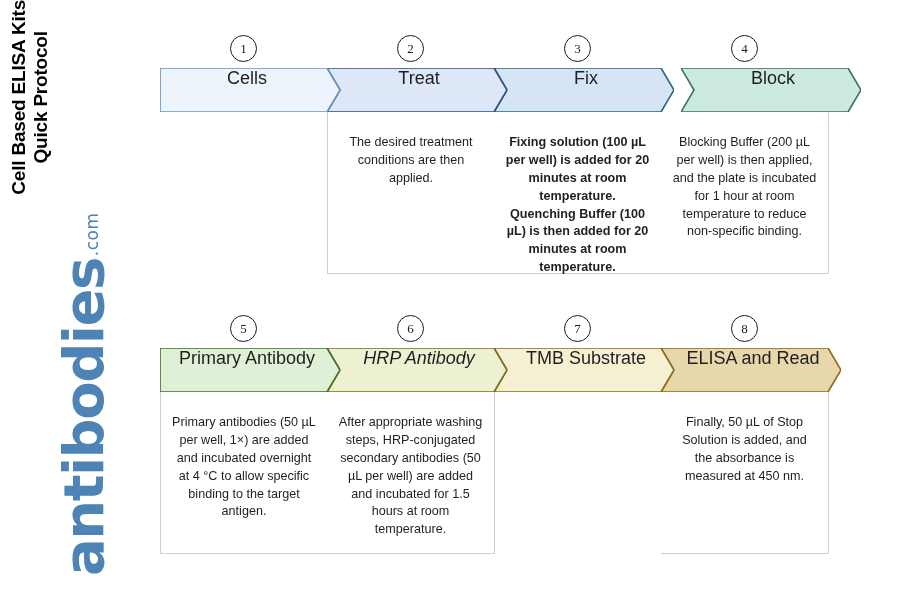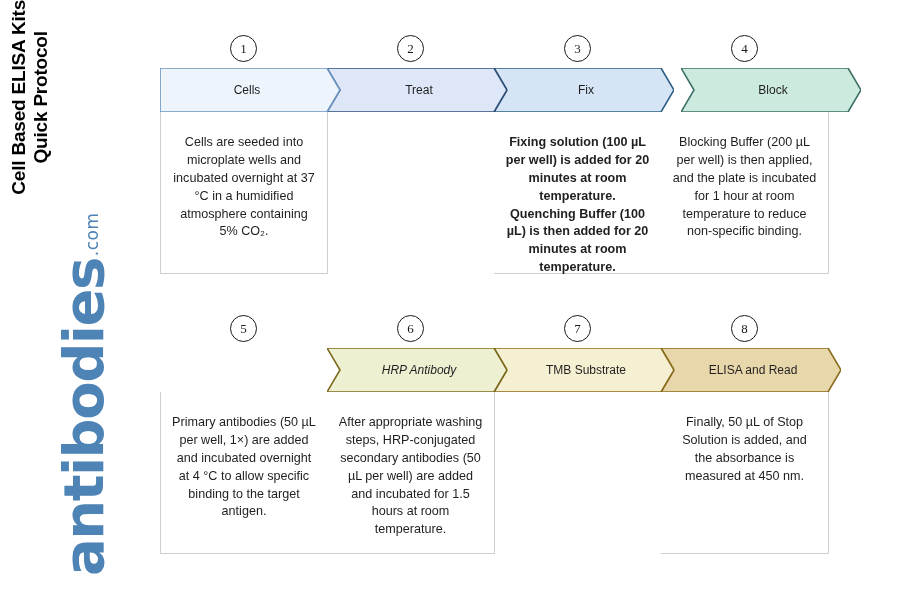--- a/index.html
+++ b/index.html
@@ -59,22 +59,22 @@
     border: 1.6px solid #1a1a1a; background: #ffffff;
     display: flex; align-items: center; justify-content: center;
     font-size: 13px; color: #1a1a1a;
     font-family: "Liberation Serif", serif;
   }
 
   .chev-strip { position: relative; width: 690px; height: 44px; }
   .chev {
     position: absolute; top: 0;
     height: 44px;
-    display: flex; align-items: center; justify-content: center;
-    font-size: 12px; color: #1f1f1f;
+    display: flex; justify-content: center;
+    font-size: 18px; color: #1f1f1f;
   }
   .chev .lbl { position: relative; z-index: 2; padding: 0 6px; }
   .chev svg { position: absolute; inset: 0; width: 100%; height: 100%; }
 
   .bodies { position: relative; width: 668px; height: 162px; }
   .body-cell {
     position: absolute; top: 0; height: 162px;
     border: 1px solid #cfcfcf;
     border-top: none;
     background: #ffffff;
@@ -131,39 +131,45 @@
           <span class="lbl" style="margin-left: 4px;">Fix</span>
         </div>
         <div class="chev" style="left: 521px; width: 180px; z-index: 7;">
           <svg viewBox="0 0 180 44" preserveAspectRatio="none">
             <polygon points="0,0 167,0 180,22 167,44 0,44 13,22" fill="#cdeade" stroke="#3d7068" stroke-width="1.6" stroke-linejoin="miter"></polygon>
           </svg>
           <span class="lbl" style="margin-left: 4px;">Block</span>
         </div>
       </div>
       <div class="bodies">
-        <div class="body-cell" style="left: 0px; width: 168px;">
-          <p>Cells are seeded into microplate wells and incubated overnight at 37 °C in a humidified atmosphere containing 5% CO₂.</p>
+        <div class="body-cell" style="left: 167px; width: 168px;">
+          <p>The desired treatment conditions are then applied.</p>
         </div>
         <div class="body-cell" style="left: 334px; width: 168px; font-weight: bold;">
           <p>Fixing solution (100 µL per well) is added for 20 minutes at room temperature. Quenching Buffer (100 µL) is then added for 20 minutes at room temperature.</p>
         </div>
         <div class="body-cell" style="left: 501px; width: 168px;">
           <p>Blocking Buffer (200 µL per well) is then applied, and the plate is incubated for 1 hour at room temperature to reduce non-specific binding.</p>
         </div>
       </div>
     </div>
   <div class="row row-2">
       <div class="badges">
         <div class="badge" style="left: 70px;">5</div>
         <div class="badge" style="left: 237px;">6</div>
         <div class="badge" style="left: 404px;">7</div>
         <div class="badge" style="left: 571px;">8</div>
       </div>
       <div class="chev-strip">
+        <div class="chev" style="left: 0px; width: 180px; z-index: 10;">
+          <svg viewBox="0 0 180 44" preserveAspectRatio="none">
+            <polygon points="0,0 167,0 180,22 167,44 0,44" fill="#dff0d6" stroke="#3c7026" stroke-width="1.6" stroke-linejoin="miter"></polygon>
+          </svg>
+          <span class="lbl" style="margin-left: -6px;">Primary Antibody</span>
+        </div>
         <div class="chev" style="left: 167px; width: 180px; z-index: 9; font-style: italic;">
           <svg viewBox="0 0 180 44" preserveAspectRatio="none">
             <polygon points="0,0 167,0 180,22 167,44 0,44 13,22" fill="#eef0d2" stroke="#7d6a1e" stroke-width="1.6" stroke-linejoin="miter"></polygon>
           </svg>
           <span class="lbl" style="margin-left: 4px;">HRP Antibody</span>
         </div>
         <div class="chev" style="left: 334px; width: 180px; z-index: 8;">
           <svg viewBox="0 0 180 44" preserveAspectRatio="none">
             <polygon points="0,0 167,0 180,22 167,44 0,44 13,22" fill="#f5f0d2" stroke="#8a6c1d" stroke-width="1.6" stroke-linejoin="miter"></polygon>
           </svg>

